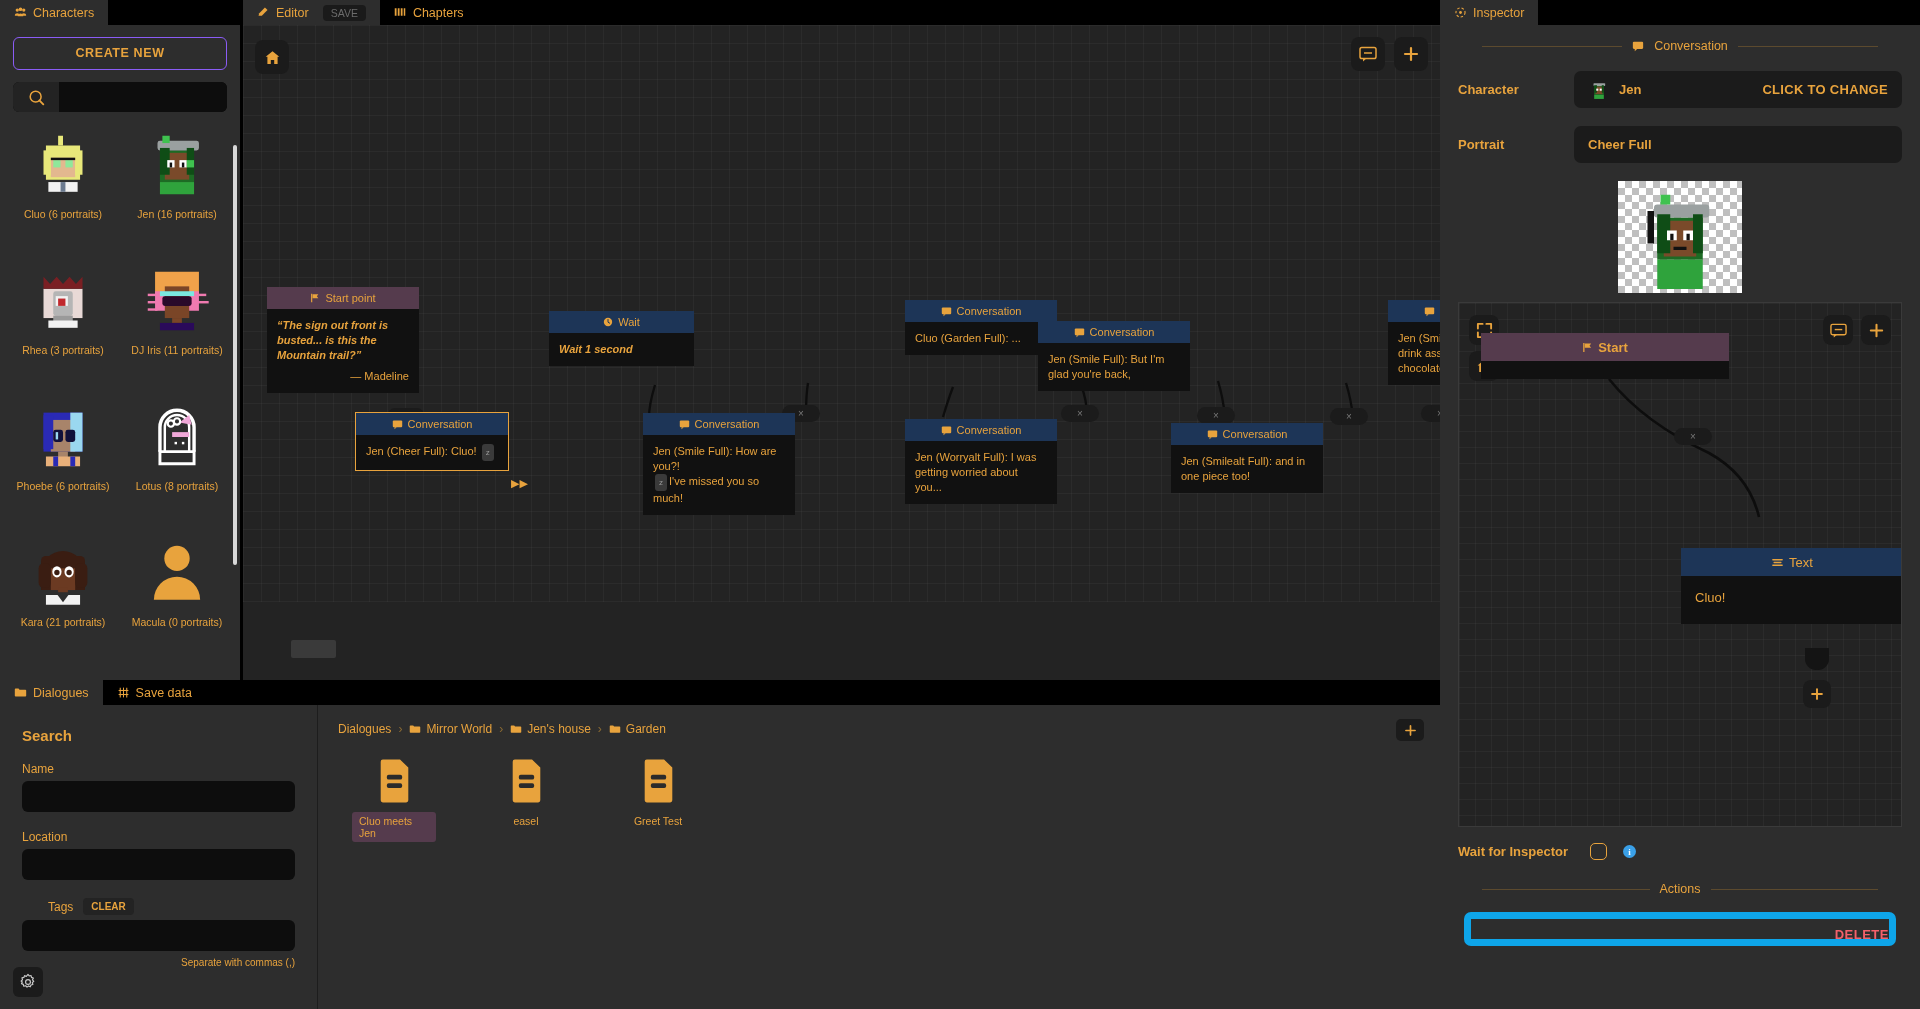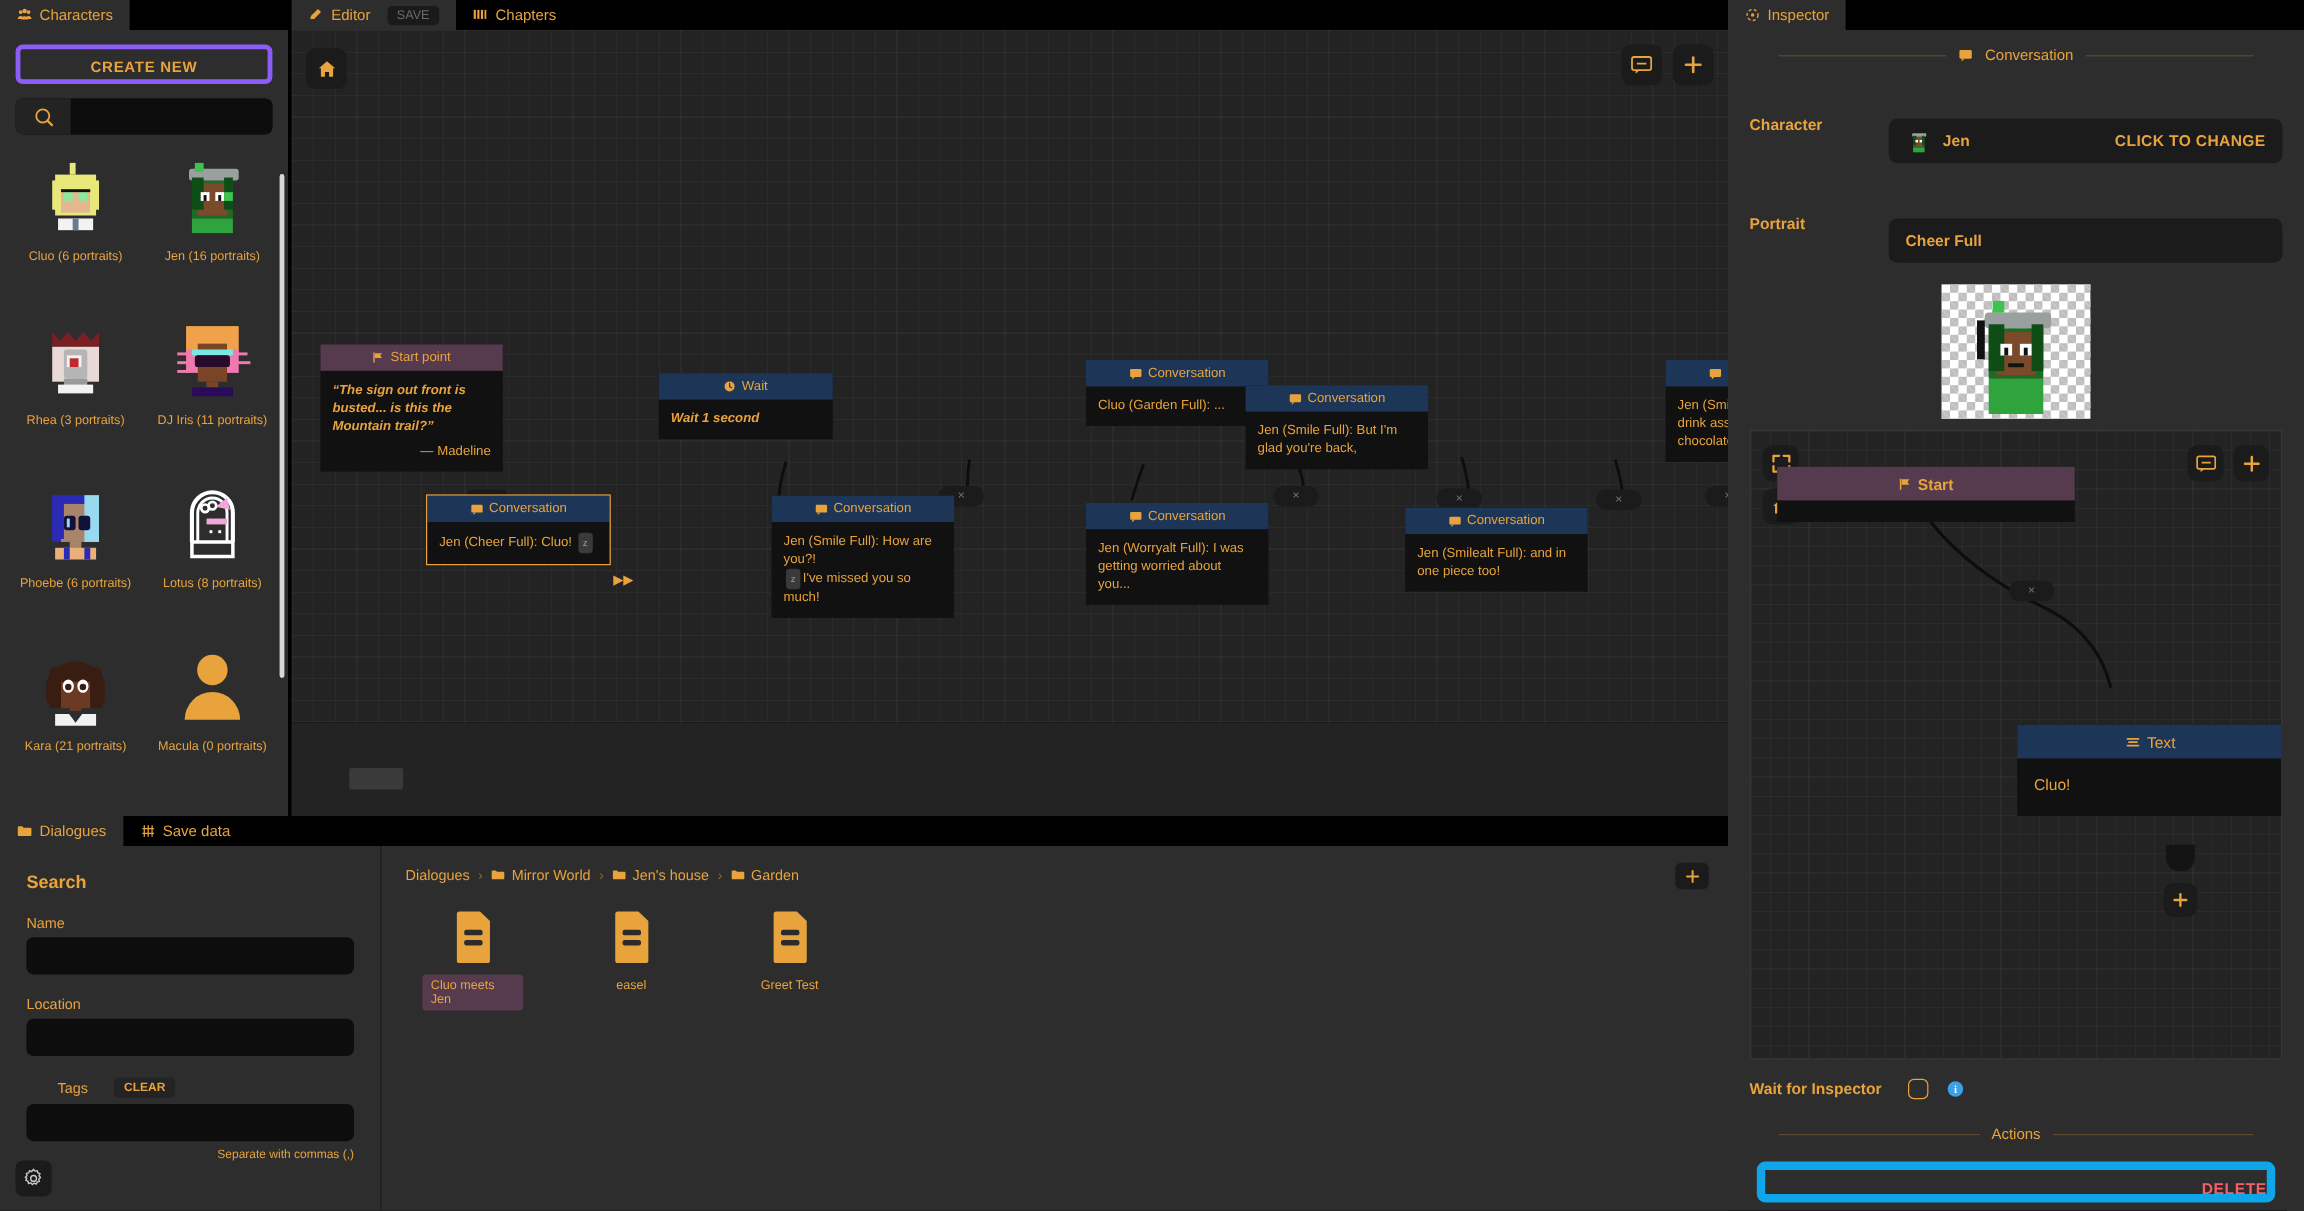--- a/index.html
+++ b/index.html
@@ -25,21 +25,21 @@
     padding:2px 8px; border-radius:4px; margin-left:8px;
   }
 
   
   .char-panel {
     position:absolute; left:0; top:25px; width:240px; height:655px;
     background:#2d2d2d; overflow:hidden;
   }
   .create-new {
     margin:12px 13px 1px 13px; height:33px; line-height:31px;
-    border:4px solid #8b5cf6; border-radius:6px;
+    border:1px solid #8b5cf6; border-radius:6px;
     color:#e8a33d; font-size:12.5px; font-weight:bold; letter-spacing:.6px;
     text-align:center; background:#2d2d2d; cursor:pointer;
   }
   .char-search {
     margin:12px 13px 0 13px; height:30px; display:flex; align-items:center;
     background:#0d0d0d; border-radius:6px; overflow:hidden;
   }
   .char-search .sbtn {
     width:46px; height:30px; background:#232323; display:flex;
     align-items:center; justify-content:center; flex:0 0 46px; cursor:pointer;
@@ -114,21 +114,21 @@
   .nextmark { position:absolute; color:#e8a33d; font-size:11px; }
 
   
   .bottom { position:absolute; left:0; top:680px; width:1440px; height:329px; background:#2d2d2d; }
   .bottom-tabs { height:25px; display:flex; background:#000; }
   .search-pane {
     position:absolute; left:0; top:25px; width:317px; height:304px; background:#2d2d2d;
   }
   .search-title { font-size:15px; font-weight:bold; margin:22px 0 0 22px; }
   .field-label { font-size:12px; margin:18px 0 5px 22px; color:#e8a33d; }
-  .field-label.row { display:flex; align-items:center; gap:22px;margin-left:48px; }
+  .field-label.row { display:flex; align-items:center; gap:10px;margin-left:48px; }
   .clear-btn {
     background:#232323; color:#e8a33d; font-size:10px; font-weight:bold;
     border-radius:4px; padding:3px 8px; cursor:pointer;
   }
   .tinput {
     display:block; margin:0 22px; width:273px; height:31px;
     background:#0d0d0d; border:0; border-radius:6px; outline:none;
     color:#e8a33d; font-size:12px; padding:0 9px;
     font-family:"Liberation Sans", sans-serif;
   }
@@ -162,21 +162,21 @@
     display:flex; align-items:center; gap:10px; margin:14px 42px 0 42px;
     font-size:12.5px; color:#e8a33d;
   }
   .sec-divider::before, .sec-divider::after {
     content:""; flex:1; height:1px; background:#5c4a2e;
   }
   .insp-row { display:flex; align-items:center; margin:18px 18px 0 18px; }
   .insp-label { width:116px; font-size:13px; font-weight:bold; color:#e8a33d; }
   .insp-value {
     flex:1; height:37px; background:#1b1b1b; border-radius:7px;
-    display:flex; align-items:center; padding:0 14px; cursor:pointer;margin-top:28px;
+    display:flex; align-items:center; padding:0 14px; cursor:pointer;
   }
   .insp-value .vtext { font-size:13px; font-weight:bold; }
   .insp-action { margin-left:auto; font-size:13px; font-weight:bold; letter-spacing:.3px; }
   .portrait-box {
     width:124px; height:112px; margin:18px auto 0 auto;
     background-image:
       linear-gradient(45deg, #bfbfbf 25%, transparent 25%, transparent 75%, #bfbfbf 75%),
       linear-gradient(45deg, #bfbfbf 25%, #fff 25%, #fff 75%, #bfbfbf 75%);
     background-size:14px 14px; background-position:0 0, 7px 7px;
     display:flex; align-items:center; justify-content:center;

